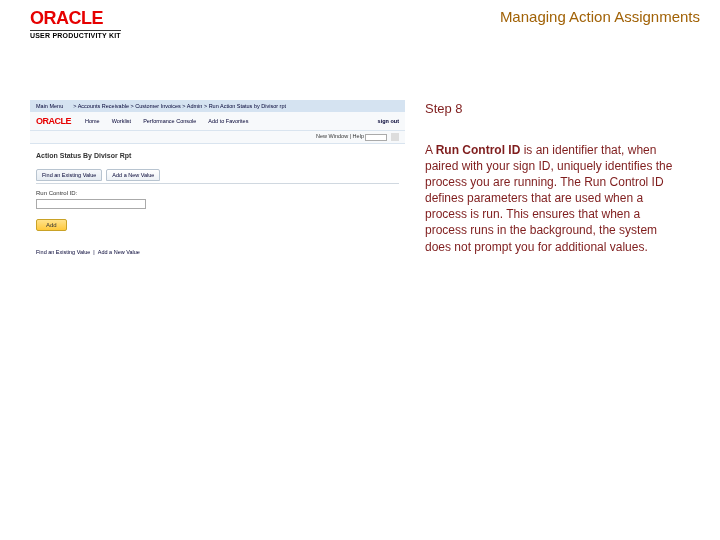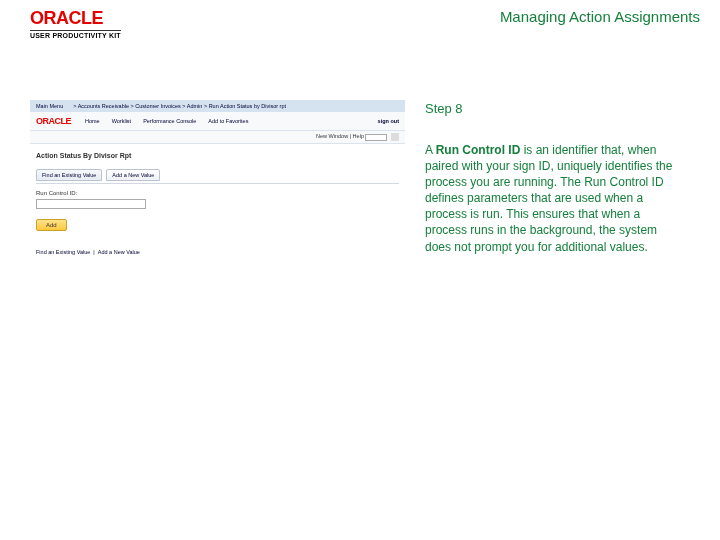--- a/index.html
+++ b/index.html
@@ -2,21 +2,21 @@
 <html><head>
   <meta charset="utf-8">
   <style>
     * { margin: 0; padding: 0; box-sizing: border-box; }
     body { width: 720px; height: 540px; font-family: Arial, Helvetica, sans-serif; background: #fff; position: relative; }
 
     .header { display: flex; justify-content: space-between; align-items: flex-start; padding: 8px 20px 6px 30px; }
     .logo-block { display: flex; flex-direction: column; gap: 1px; }
     .oracle-logo { color: #e60000; font-weight: bold; font-size: 18px; letter-spacing: -0.5px; }
     .logo-sub { font-size: 7px; font-weight: bold; letter-spacing: 0.2px; border-top: 1px solid #333; padding-top: 1px; }
-    .page-title { font-size: 15px; color: #15803d; }
+    .page-title { font-size: 15px; color: #a16207; }
 
     .content { display: flex; padding: 0 20px 0 30px; margin-top: 55px; gap: 20px; }
 
     .screenshot { width: 375px; height: 180px; background: #fff; position: relative; font-size: 6px; color: #333; }
     .ss-topbar { background: #d5e3f1; padding: 3px 6px; display: flex; gap: 10px; font-size: 5.5px; color: #003; }
     .ss-brandrow { background: #f7f9fb; padding: 4px 6px; display: flex; align-items: center; gap: 14px; border-bottom: 1px solid #d9e4ef; }
     .ss-brandrow .mini-oracle { color: #e60000; font-weight: bold; font-size: 9px; letter-spacing: -0.5px; }
     .ss-brandrow .ss-nav { display: flex; gap: 12px; font-size: 5.5px; color: #003; }
     .ss-brandrow .signout { margin-left: auto; font-size: 5.5px; font-weight: bold; color: #003; }
     .ss-subrow { background: #f7f9fb; text-align: right; padding: 2px 6px; font-size: 5.5px; color: #333; border-bottom: 1px solid #d9e4ef; }
@@ -27,21 +27,21 @@
     .ss-heading { font-size: 7px; font-weight: bold; margin-bottom: 10px; }
     .ss-tabs { display: flex; gap: 4px; margin-bottom: 2px; }
     .ss-tab { border: 1px solid #b8c4d0; background: linear-gradient(#fff,#eef2f6); padding: 2px 5px; font-size: 5.5px; color: #003; border-radius: 2px 2px 0 0; }
     .ss-tab.inactive { background: linear-gradient(#f6f8fb,#e6ecf2); }
     .ss-form { border-top: 1px solid #d0d8e0; padding-top: 6px; }
     .ss-label { font-size: 6px; margin-bottom: 3px; color: #333; }
     .ss-input { width: 110px; height: 10px; border: 1px solid #aaa; background: #fff; margin-bottom: 10px; }
     .ss-add-btn { display: inline-block; background: linear-gradient(#ffe28a,#ffc93c); border: 1px solid #c9a227; padding: 2px 9px; font-size: 6px; border-radius: 2px; color: #333; }
     .ss-footer { margin-top: 18px; font-size: 5.5px; color: #003; display: flex; gap: 3px; }
 
-    .side-text { width: 260px; font-size: 12px; line-height: 1.35; color: #15803d; }
+    .side-text { width: 260px; font-size: 12px; line-height: 1.35; color: #7f1d1d; }
     .step-label { margin-bottom: 24px; font-size: 13px; }
     .desc { }
     .desc .bold { font-weight: bold; text-align: right; }
   </style>
 </head>
 <body>
 
 <div class="header">
   <div class="logo-block">
     <div class="oracle-logo">ORACLE</div>

